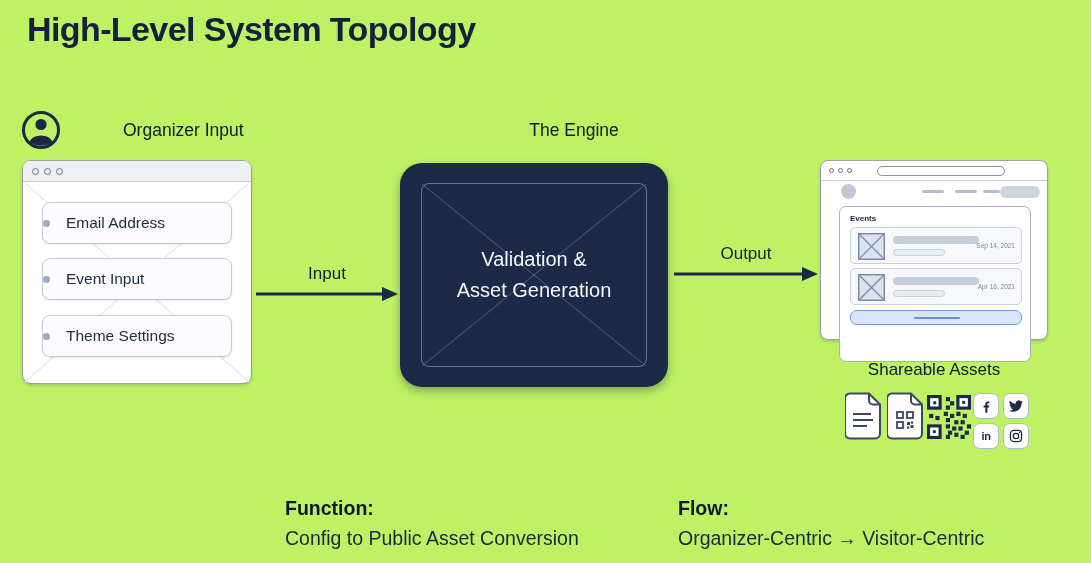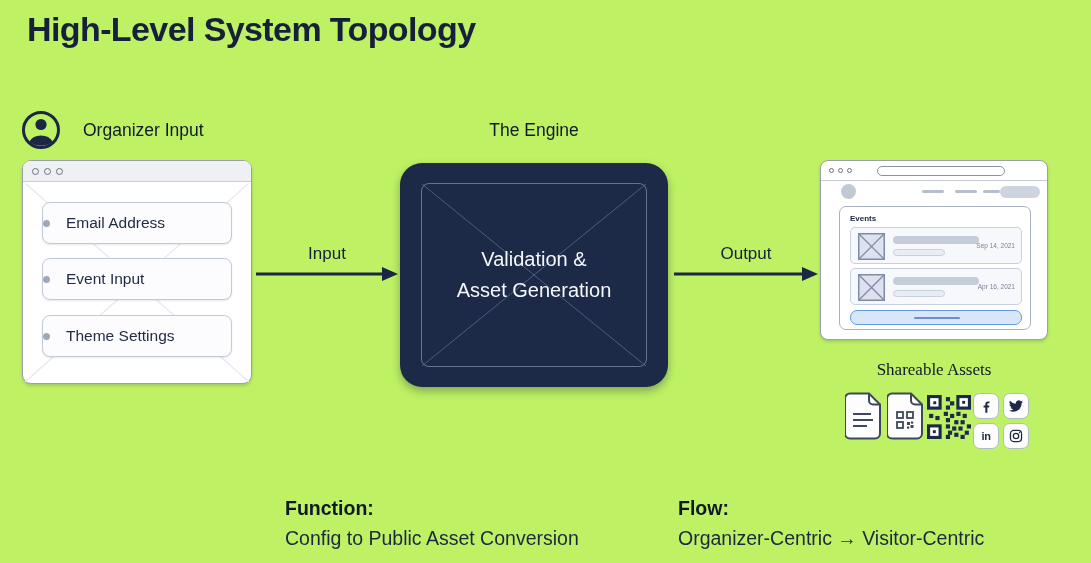--- a/index.html
+++ b/index.html
@@ -4,21 +4,21 @@
 <style>
   * { margin:0; padding:0; box-sizing:border-box; }
   html,body { background:#fafafa; }
   body { font-family:"Liberation Sans", sans-serif; }
   #canvas { position:relative; width:1091px; height:563px; background:#bef264; overflow:hidden; }
 
   .abs { position:absolute; }
 
   #page-title { left:27px; top:10px; font-size:34px; font-weight:700; color:#17203a; letter-spacing:-0.6px; }
 
-  .col-label { top:110px; height:40px; line-height:40px; font-size:17.5px; color:#10192e; }
+  .col-label { top:110px; height:40px; line-height:40px; font-size:17.5px; color:#10192e;margin-left:40px; }
 
   
   .browser { background:#fff; border:1.5px solid #99a0ad; border-radius:9px; box-shadow:0 2px 3px rgba(30,40,70,.18); }
   #left-browser { left:22px; top:160px; width:230px; height:224px; }
   .brow-header { position:absolute; left:0; top:0; right:0; height:21px; background:#eef0f4; border-bottom:1px solid #c6cbd6; border-radius:7px 7px 0 0; display:flex; align-items:center; padding-left:9px; gap:5px; }
   .tl-dot { width:7px; height:7px; border-radius:50%; border:1.2px solid #697082; }
   .wire-x { position:absolute; left:2px; top:22px; right:2px; bottom:2px; }
 
   .input-box { position:absolute; left:19px; width:190px; height:42px; background:#fcfcfe; border:1px solid #c3cad7; border-radius:8px; box-shadow:0 1px 2px rgba(30,40,70,.10); display:flex; align-items:center; gap:16px; }
   .input-dot { width:7px; height:7px; border-radius:50%; background:#9da8bb; flex:none; }
@@ -35,32 +35,32 @@
 
   
   #right-browser { left:820px; top:160px; width:228px; height:180px; border-radius:8px; }
   #right-header { position:absolute; left:0; top:0; right:0; height:20px; border-bottom:1px solid #c6cbd6; display:flex; align-items:center; padding-left:8px; gap:4px; }
   .tl-dot-sm { width:5px; height:5px; border-radius:50%; border:1px solid #697082; }
   #address-bar { position:absolute; left:56px; top:5px; width:128px; height:10px; border:1px solid #8a92a2; border-radius:5px; background:#fff; }
   #site-logo { position:absolute; left:20px; top:23px; width:15px; height:15px; border-radius:50%; background:#c2c9d6; }
   .nav-dash { position:absolute; top:29px; width:22px; height:2.5px; background:#b6becd; border-radius:2px; }
   #nav-cta { position:absolute; left:179px; top:25px; width:40px; height:12px; border-radius:6px; background:#cdd4e0; }
 
-  #events-card { position:absolute; left:18px; top:45px; width:192px; height:124px; background:#fff; border:1px solid #a9b1c0; border-radius:7px; }
+  #events-card { position:absolute; left:18px; top:45px; width:192px; height:156px; background:#fff; border:1px solid #a9b1c0; border-radius:7px; }
   #events-title { position:absolute; left:10px; top:7px; font-size:8px; font-weight:700; color:#1a2437; }
   .event-row { position:absolute; left:10px; width:172px; height:37px; background:#f7f8fb; border:1px solid #c9cfdb; border-radius:5px; }
   .thumb { position:absolute; left:7px; top:5px; width:27px; height:27px; }
   .bar-long { position:absolute; left:42px; top:8px; width:86px; height:8px; background:#c5ccda; border-radius:4px; }
   .bar-short { position:absolute; left:42px; top:21px; width:52px; height:7px; background:#e8ecf3; border:1px solid #c9cfdb; border-radius:3.5px; }
   .event-date { position:absolute; right:6px; top:14px; font-size:6.5px; color:#7b8496; }
   #cta-button { position:absolute; left:10px; top:103px; width:172px; height:15px; background:#d8e6fa; border:1px solid #659ae2; border-radius:7px; }
   #cta-line { position:absolute; left:63px; top:6px; width:46px; height:2px; background:#6a8fd0; border-radius:1px; }
 
   
-  #shareable-label { left:820px; top:360px; width:228px; text-align:center; font-size:17px; color:#10192e;font-family:Liberation Serif, serif; }
+  #shareable-label { left:820px; top:360px; width:228px; text-align:center; font-size:17px; color:#10192e; }
   .social-badge { position:absolute; width:26px; height:26px; border:1px solid #b3bac7; border-radius:7px; background:#fdfdfe; display:flex; align-items:center; justify-content:center; }
   #linkedin-glyph { font-size:11px; font-weight:700; color:#1d2a47; letter-spacing:-0.5px; }
 
   
   .foot-block { top:497px; }
   .foot-label { font-size:19.5px; font-weight:700; color:#101828; margin-bottom:7px; }
   .foot-value { font-size:19.5px; color:#1c2840; }
 </style>
 </head>
 <body>
@@ -94,21 +94,21 @@
     <div class="input-box" style="top:97px;">
       <span class="input-dot"></span>
       <span class="input-label">Event Input</span>
     </div>
     <div class="input-box" style="top:154px;">
       <span class="input-dot"></span>
       <span class="input-label">Theme Settings</span>
     </div>
   </div>
 
-  <div class="abs arrow-wrap" style="left:256px; width:142px;">
+  <div class="abs arrow-wrap" style="left:256px; width:142px;margin-top:20px;">
     <span class="arrow-label">Input</span>
     <svg width="142" height="16" viewBox="0 0 142 16">
       <line x1="0" y1="8" x2="127" y2="8" stroke="#1b2744" stroke-width="3.2"></line>
       <polygon points="126,1 142,8 126,15" fill="#1b2744"></polygon>
     </svg>
   </div>
 
   <div id="engine-box" class="abs">
     <div id="engine-inner">
       <svg width="100%" height="100%" viewBox="0 0 226 184" preserveAspectRatio="none">

